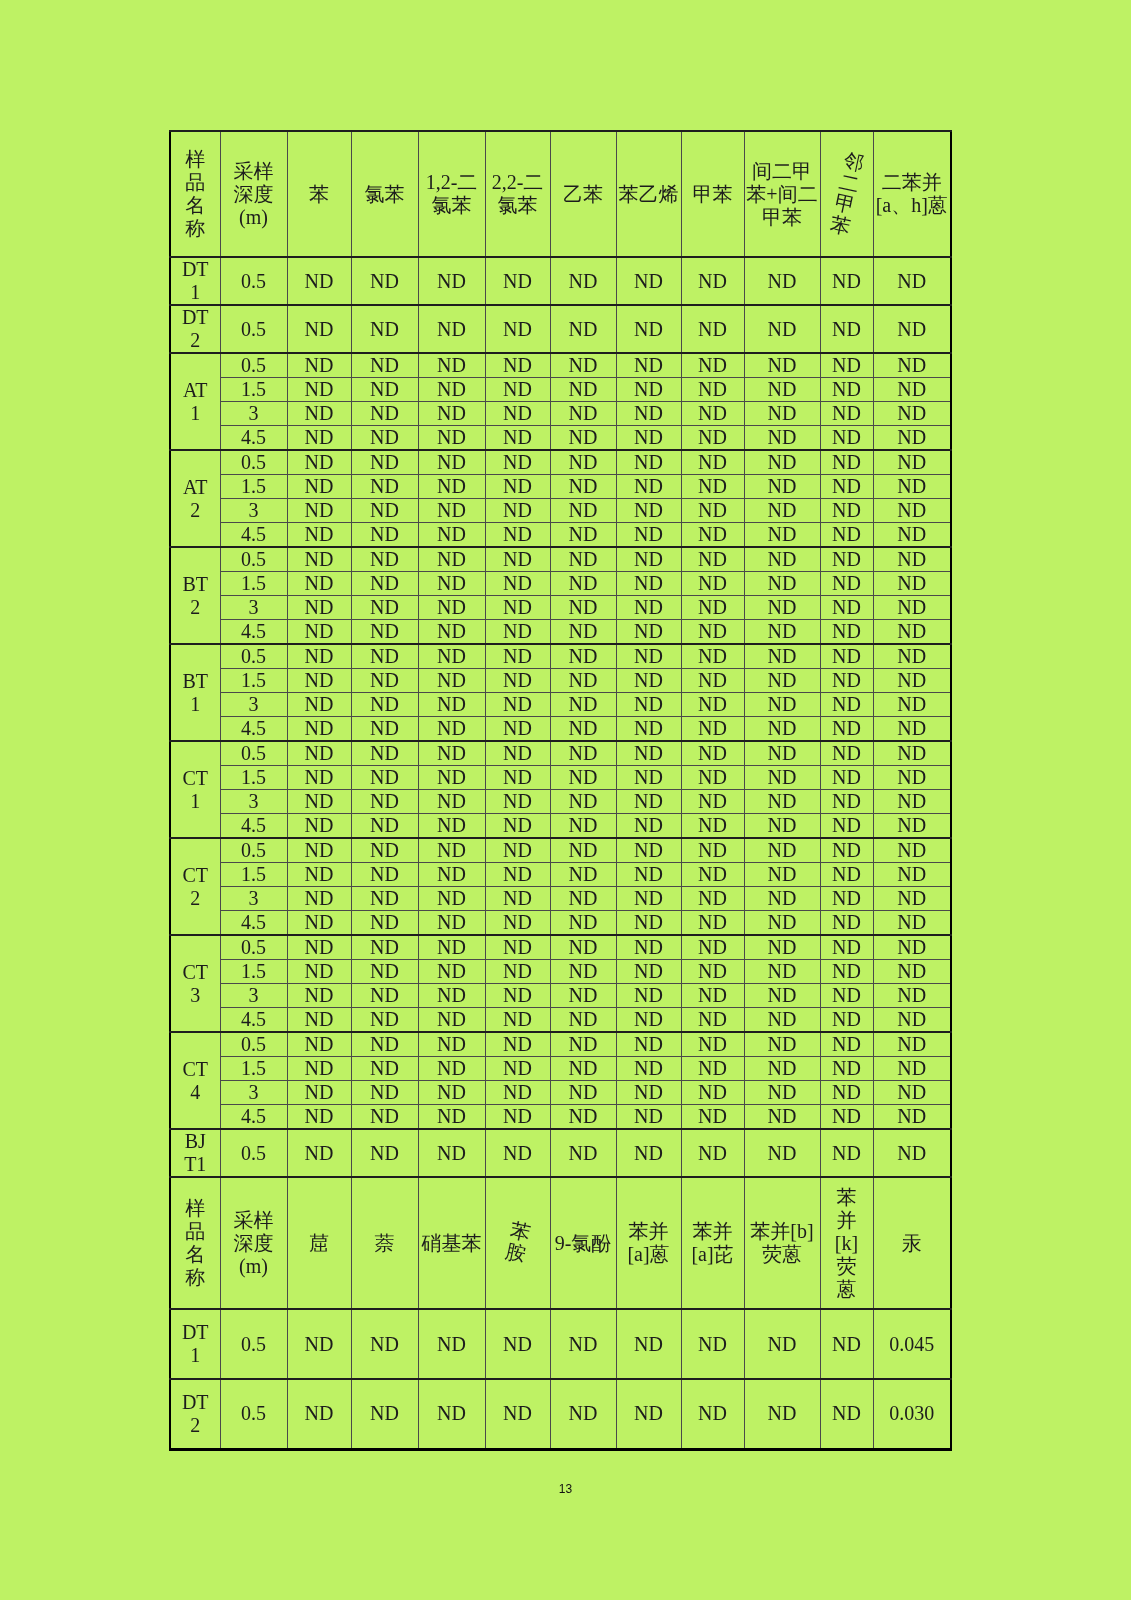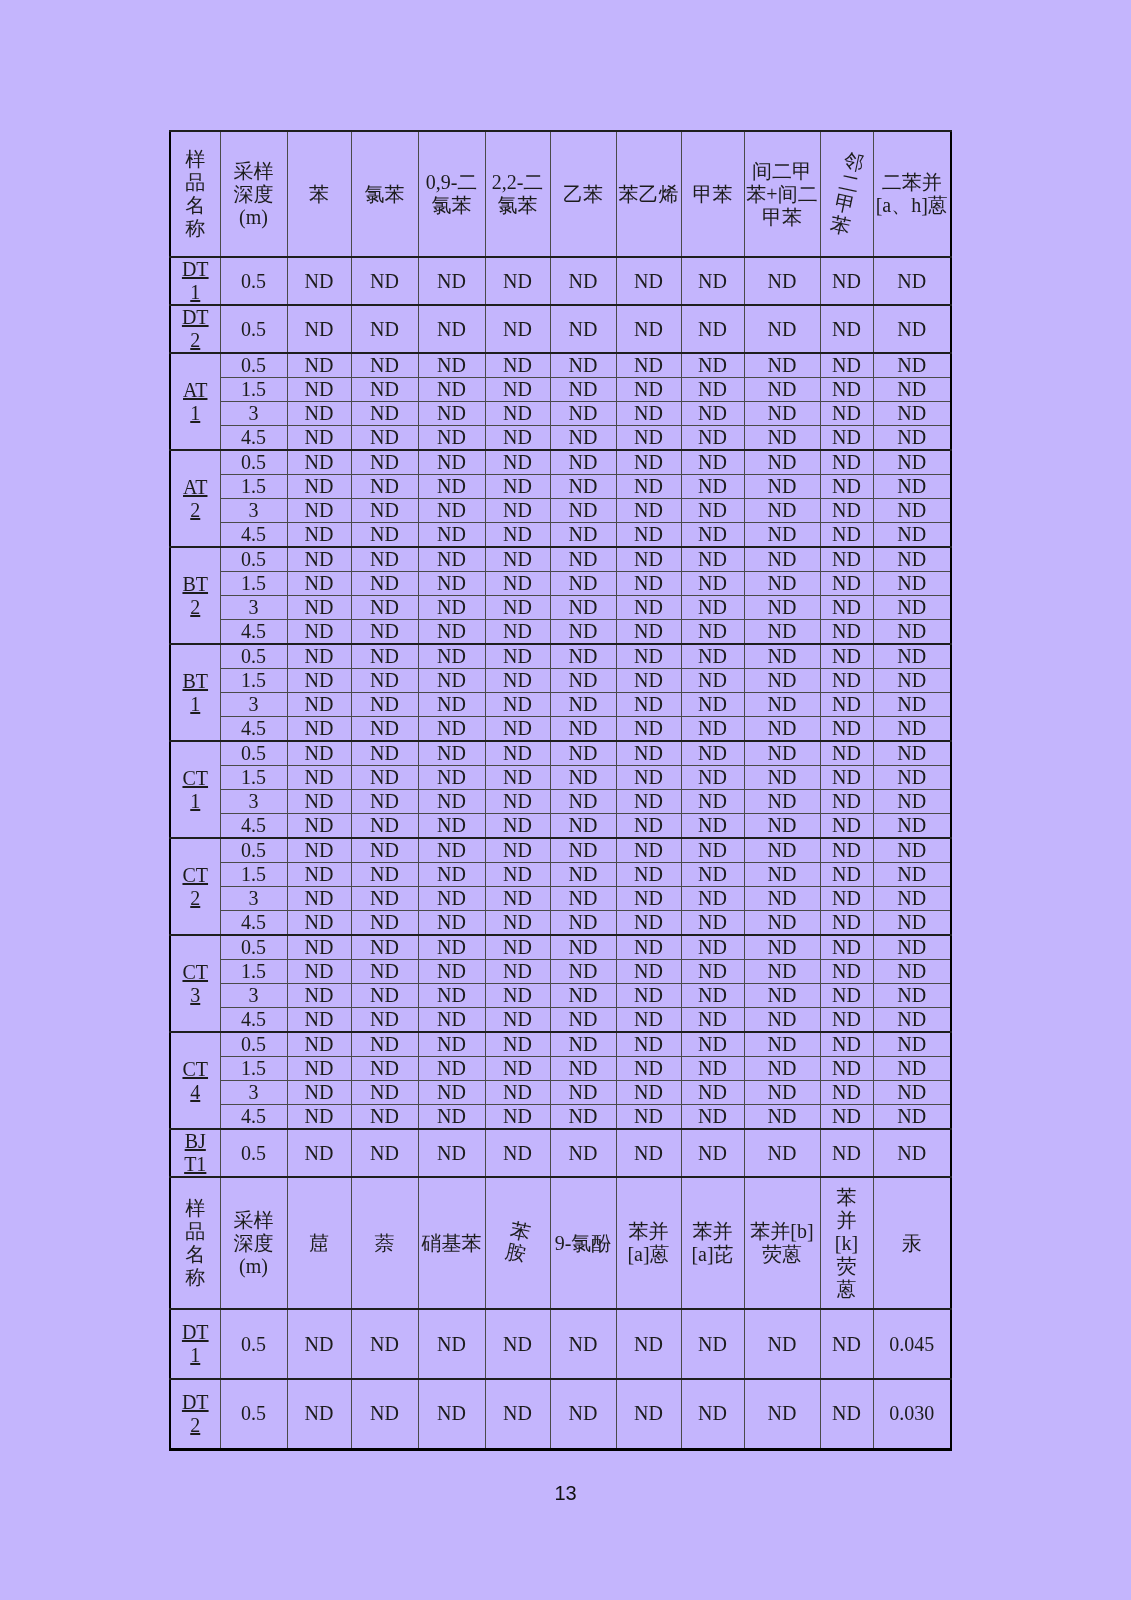--- a/index.html
+++ b/index.html
@@ -1,37 +1,37 @@
 <!DOCTYPE html>
 <html><head>
 <meta charset="utf-8">
 <style>
   html,body{margin:0;padding:0;background:#888;}
-  .sheet{position:relative;width:1131px;height:1600px;background:#c4b5fd;margin:0 auto;overflow:hidden;
+  .sheet{position:relative;width:1131px;height:1600px;background:#bef264;margin:0 auto;overflow:hidden;
          font-family:"Liberation Serif","DejaVu Serif",serif;color:#1c1c1c;}
   table.report{position:absolute;left:169px;top:130px;width:781px;table-layout:fixed;
          border-collapse:collapse;border:2px solid #000;border-bottom:3px solid #000;}
   td,th{border:1px solid #4a4a4a;text-align:center;vertical-align:middle;
         padding:0 1px;font-weight:normal;font-size:20px;line-height:1.15;
         overflow:hidden;word-break:break-all;}
   tr.g-first > td, tr.g-first > th{border-top:2px solid #1e1e1e;}
   tr.r-mid > td{border-top-color:#909090;}
   tr.r-head1{height:126px;}
   tr.r-head2{height:132px;}
   tr.r-single{height:47px;}
   tr.r-depth{height:24px;}
   tr.r-big{height:70px;}
   .stack{display:inline-block;}
-  .w-sample{width:30px;text-decoration:underline;}
+  .w-sample{width:30px;}
   .w-sample-head{width:22px;}
   .w-depth-head{width:46px;}
   .narrow .stack{width:24px;}
   .vert{display:inline-block;transform:rotate(12deg);line-height:1.08;}
   .page-number{position:absolute;left:0;right:0;top:1482px;text-align:center;
-         font-family:"Liberation Sans","DejaVu Sans",sans-serif;font-size:20px;color:#111;}
+         font-family:"Liberation Sans","DejaVu Sans",sans-serif;font-size:12px;color:#111;}
 </style>
 </head>
 <body>
 
 <div class="sheet">
   <table class="report" id="report-table">
     <colgroup>
       <col style="width:50px">
         <col style="width:67px">
         <col style="width:64px">
@@ -44,21 +44,21 @@
         <col style="width:76px">
         <col style="width:53px">
         <col style="width:78px">
     </colgroup>
     <tbody id="report-body">
         <tr class="r-head1 g-first">
           <th class="c-sample"><span class="stack w-sample-head">样品名称</span></th>
           <th class="c-depth"><span class="stack w-depth-head">采样深度(m)</span></th>
           <th><span class="stack ">苯</span></th>
           <th><span class="stack ">氯苯</span></th>
-          <th><span class="stack ">0,9-二氯苯</span></th>
+          <th><span class="stack ">1,2-二氯苯</span></th>
           <th><span class="stack ">2,2-二氯苯</span></th>
           <th><span class="stack ">乙苯</span></th>
           <th><span class="stack ">苯乙烯</span></th>
           <th><span class="stack ">甲苯</span></th>
           <th><span class="stack ">间二甲苯+间二甲苯</span></th>
           <th><span class="vert">邻<br>二<br>甲<br>苯</span></th>
           <th><span class="stack ">二苯并[a、h]蒽</span></th>
         </tr>
         <tr class="r-single g-first">
           <td class="c-sample" rowspan="1"><span class="stack w-sample">DT1</span></td>

